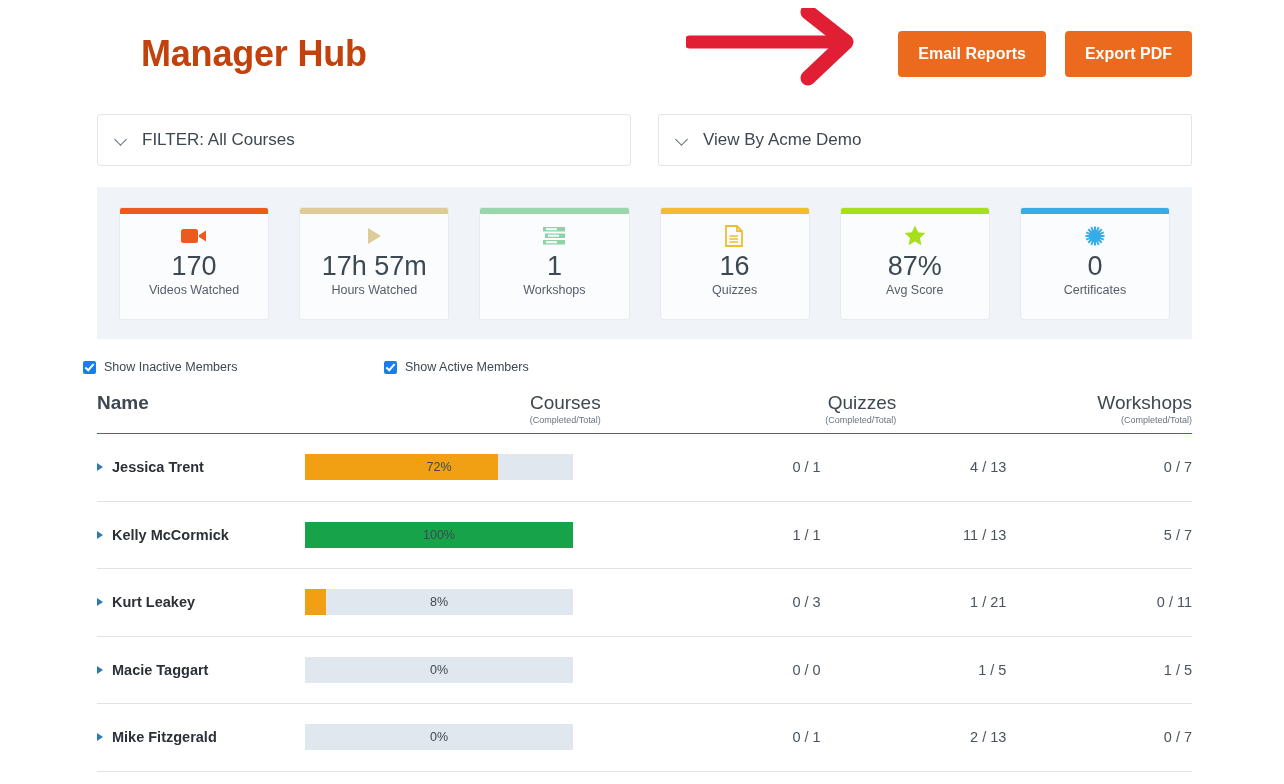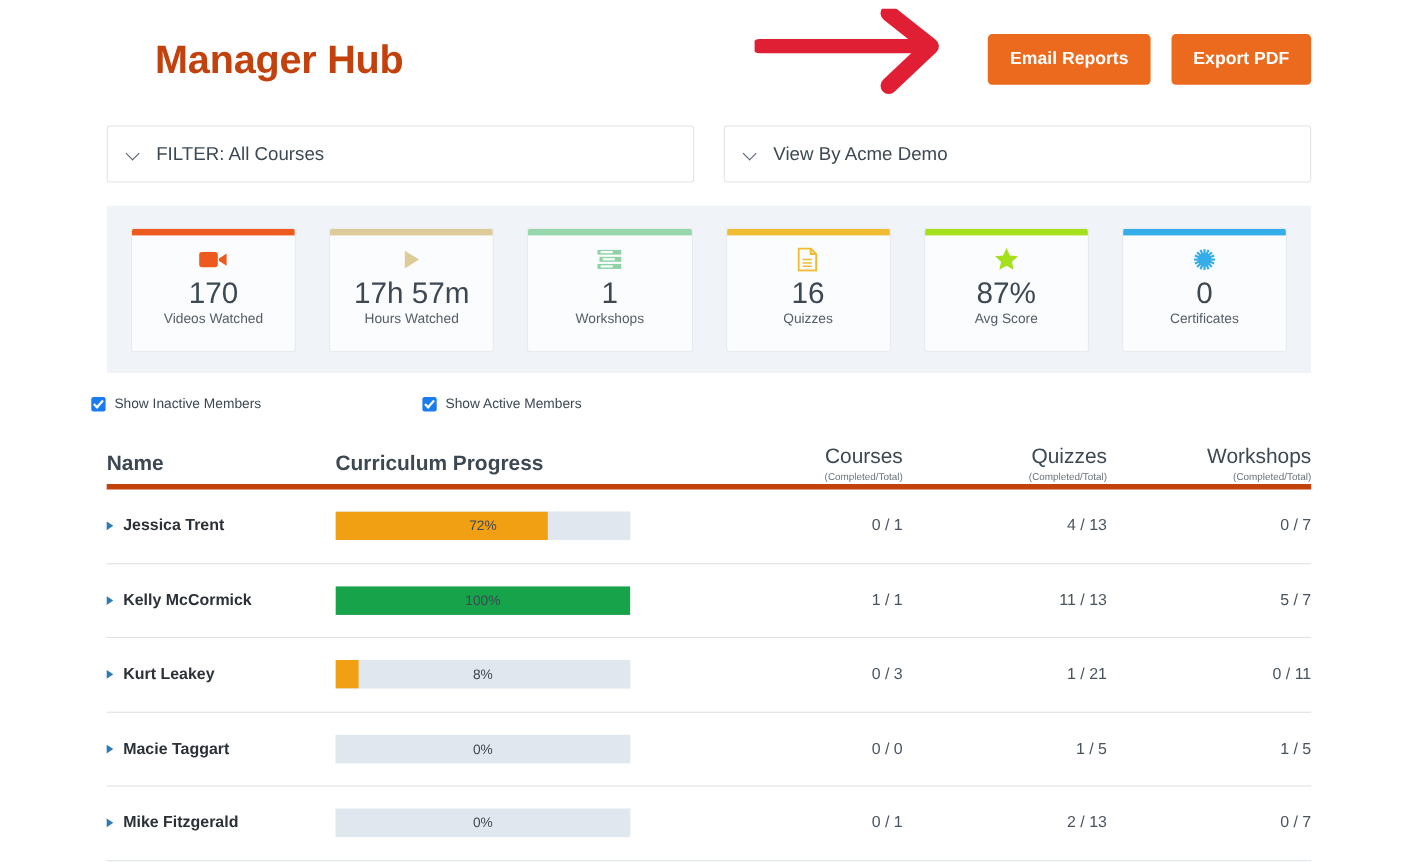--- a/index.html
+++ b/index.html
@@ -103,22 +103,22 @@
     content: ""; position: absolute; left: 4px; top: 1px;
     width: 3px; height: 7px;
     border-right: 2px solid #fff; border-bottom: 2px solid #fff;
     transform: rotate(42deg);
   }
   .cb-label { font-size: 12.5px; color: #3d4852; }
 
   
   .table { position: absolute; left: 97px; top: 392px; width: 1095px; }
   .thead {
-    display: flex; align-items: center;
-    height: 42px; border-bottom: 5px solid #c2410c; margin-top: 11px;
+    display: flex; align-items: flex-start;
+    height: 42px; border-bottom: 1px solid #c2410c;
   }
   .th {
     font-size: 19px; font-weight: 700; color: #3d4852;
     line-height: 22px;
   }
   .th-sub {
     font-size: 9px; font-weight: 400; color: #6a737d;
     line-height: 11px; margin-top: 1px;
   }
   .col-name { width: 208px; flex: none; }
@@ -279,23 +279,20 @@
       <span class="cb"></span>
       <span class="cb-label">Show Active Members</span>
     </div>
   </div>
 
   <div class="table">
     <div class="thead">
       <div class="col-name">
         <div class="th">Name</div>
       </div>
-      <div class="col-prog">
-        <div class="th">Curriculum Progress</div>
-      </div>
       <div class="col-num">
         <div class="th">Courses</div>
         <div class="th-sub">(Completed/Total)</div>
       </div>
       <div class="col-num">
         <div class="th">Quizzes</div>
         <div class="th-sub">(Completed/Total)</div>
       </div>
       <div class="col-num">
         <div class="th">Workshops</div>

